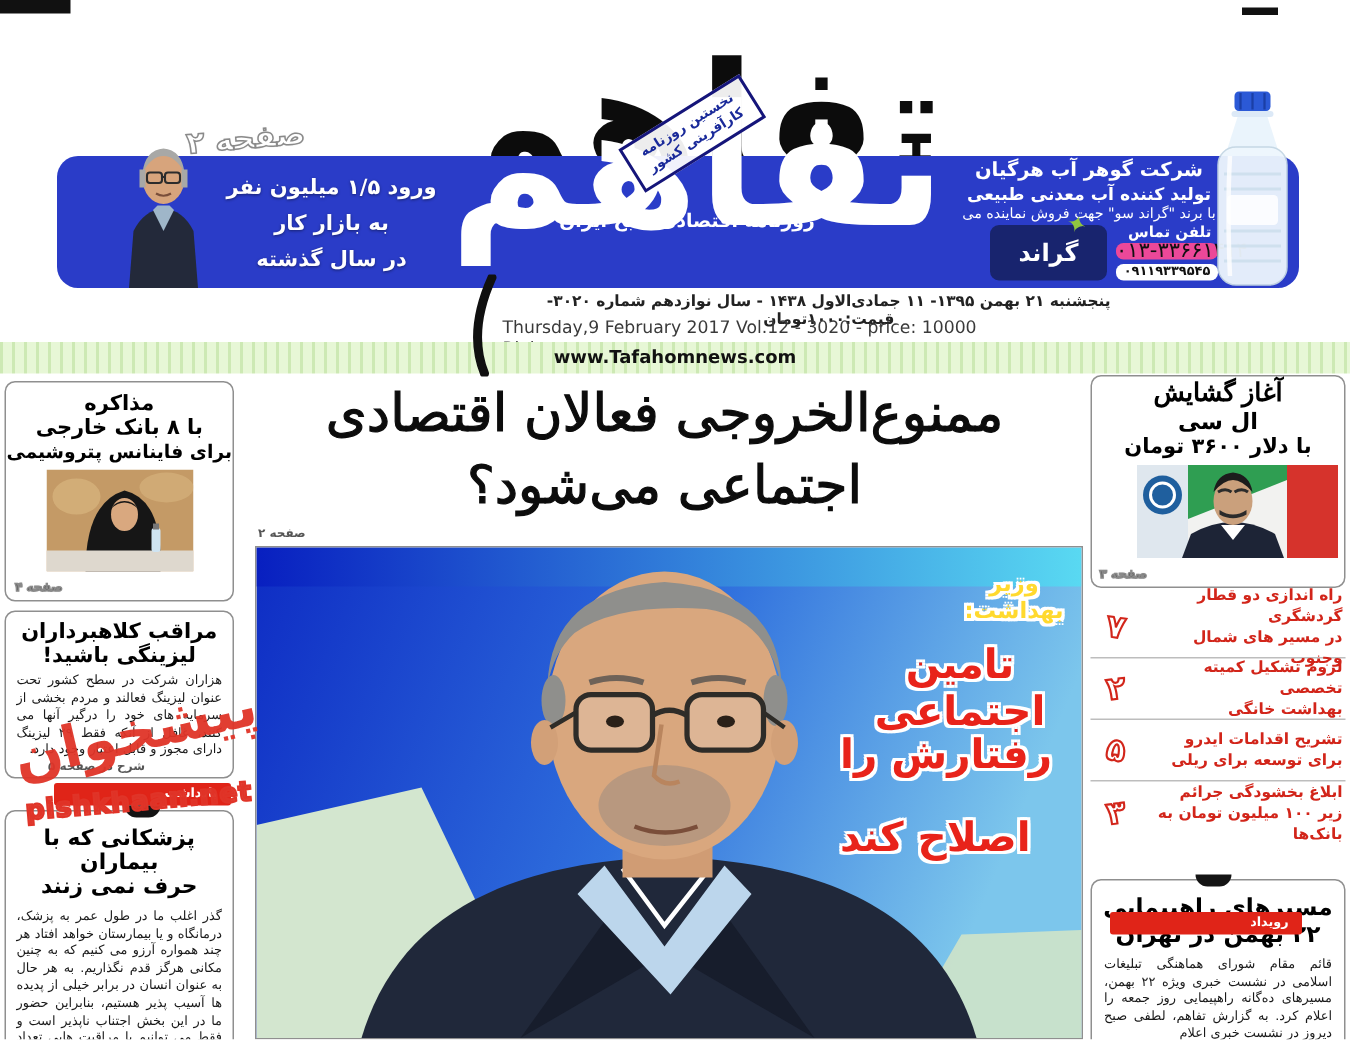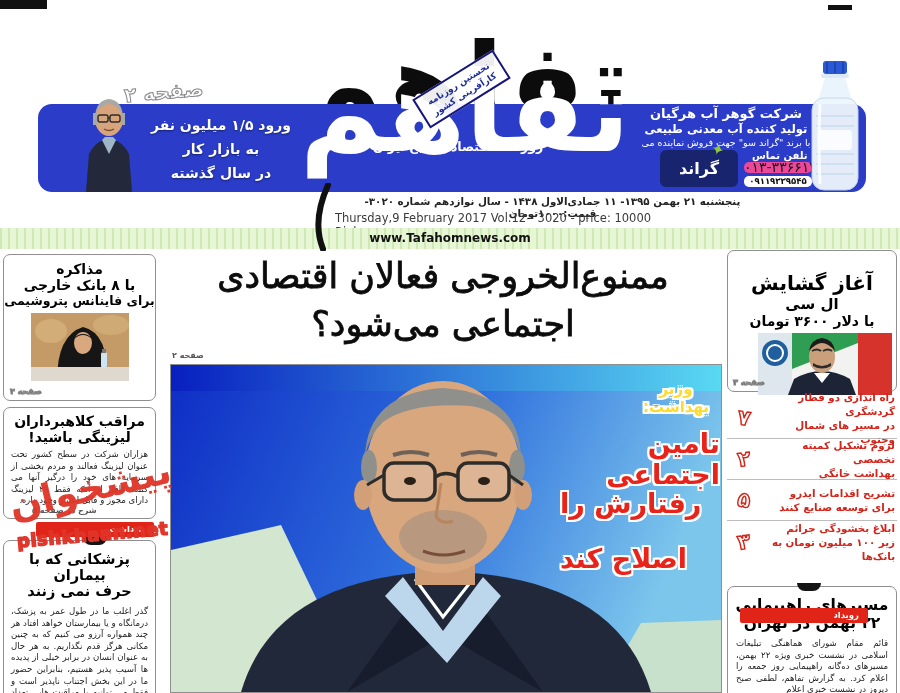--- a/index.html
+++ b/index.html
@@ -185,26 +185,26 @@
       <path d="M264,112 Q275,105 287,112" stroke="#2e2c28" stroke-width="3.5" fill="none"></path>
       <path d="M213,110 L196,120 M338,110 L352,120" stroke="#2e2c28" stroke-width="3" fill="none"></path>
       <ellipse cx="239" cy="116" rx="6" ry="4" fill="#2a2018"></ellipse>
       <ellipse cx="313" cy="116" rx="6" ry="4" fill="#2a2018"></ellipse>
       <path d="M270,118 L265,152 Q272,160 282,156" stroke="#b9855e" stroke-width="3" fill="none"></path>
       <path d="M252,186 Q272,194 294,186" stroke="#7a4e3a" stroke-width="3" fill="none"></path>
     </svg>
   </div>
 
   <div class="abs c rtl b whiteout" style="left:628px;top:380px;width:96px;z-index:10;color:#ffd92e;font-size:15px;">وزیر بهداشت:</div>
-  <div class="abs rtl b whiteout" style="left:560px;top:428px;width:160px;z-index:10;color:#e8231a;font-size:27px;text-align:right;">تامین اجتماعی</div>
+  <div class="abs rtl b whiteout" style="left:560px;top:428px;width:160px;z-index:10;color:#e8231a;font-size:27px;text-align:center;">تامین اجتماعی</div>
   <div class="abs rtl b whiteout" style="left:560px;top:488px;width:160px;z-index:10;color:#e8231a;font-size:27px;text-align:left;">رفتارش را</div>
   <div class="abs rtl b whiteout" style="left:560px;top:543px;width:160px;z-index:10;color:#e8231a;font-size:27px;text-align:left;">اصلاح کند</div>
 
   <div class="nbox" style="left:727px;top:250px;width:170px;height:142px;">
-    <div class="c rtl b" style="font-size:20px;margin-top:20px;">آغاز گشایش</div>
+    <div class="c rtl b" style="font-size:17px;margin-top:0;font-family:Liberation Serif, serif;">آغاز گشایش</div>
     <div class="c rtl b" style="font-size:15px;">ال سی</div>
     <div class="c rtl b" style="font-size:14px;">با دلار ۳۶۰۰ تومان</div>
     <div style="margin:4px 4px 0 auto;width:134px;height:62px;">
       <svg width="134" height="62" viewBox="0 0 134 62">
         <rect width="134" height="62" fill="#f2f2f0"></rect>
         <rect x="0" y="0" width="34" height="62" fill="#dfe7ee"></rect>
         <circle cx="17" cy="20" r="13" fill="#1f5f9e"></circle>
         <circle cx="17" cy="20" r="8" fill="none" stroke="#fff" stroke-width="2"></circle>
         <rect x="100" y="0" width="34" height="62" fill="#d6332c"></rect>
         <polygon points="34,0 100,0 100,10 34,36" fill="#2f9e52"></polygon>
@@ -222,21 +222,21 @@
   <div class="abs" style="left:727px;top:398px;width:170px;">
     <div class="brief divline">
       <div class="txt"><span>راه اندازی دو قطار گردشگری</span><br><span>در مسیر های شمال وجنوب</span></div>
       <div class="num" style="transform:rotate(8deg);">۷</div>
     </div>
     <div class="brief divline">
       <div class="txt"><span>لزوم تشکیل کمیته تخصصی</span><br><span>بهداشت خانگی</span></div>
       <div class="num" style="transform:rotate(-7deg);">۲</div>
     </div>
     <div class="brief divline">
-      <div class="txt"><span>تشریح اقدامات ایدرو</span><br><span>برای توسعه صنایع کنند</span></div>
+      <div class="txt"><span>تشریح اقدامات ایدرو</span><br><span>برای توسعه برای ریلی</span></div>
       <div class="num" style="transform:rotate(10deg);">۵</div>
     </div>
     <div class="brief">
       <div class="txt"><span>ابلاغ بخشودگی جرائم</span><br><span>زیر ۱۰۰ میلیون تومان به بانک‌ها</span></div>
       <div class="num" style="transform:rotate(-8deg);">۳</div>
     </div>
   </div>
 
   <div class="tab" style="left:740px;top:568px;width:128px;margin-top:40px;">رویداد</div>
   <div class="notch" style="left:797px;top:583px;"></div>

